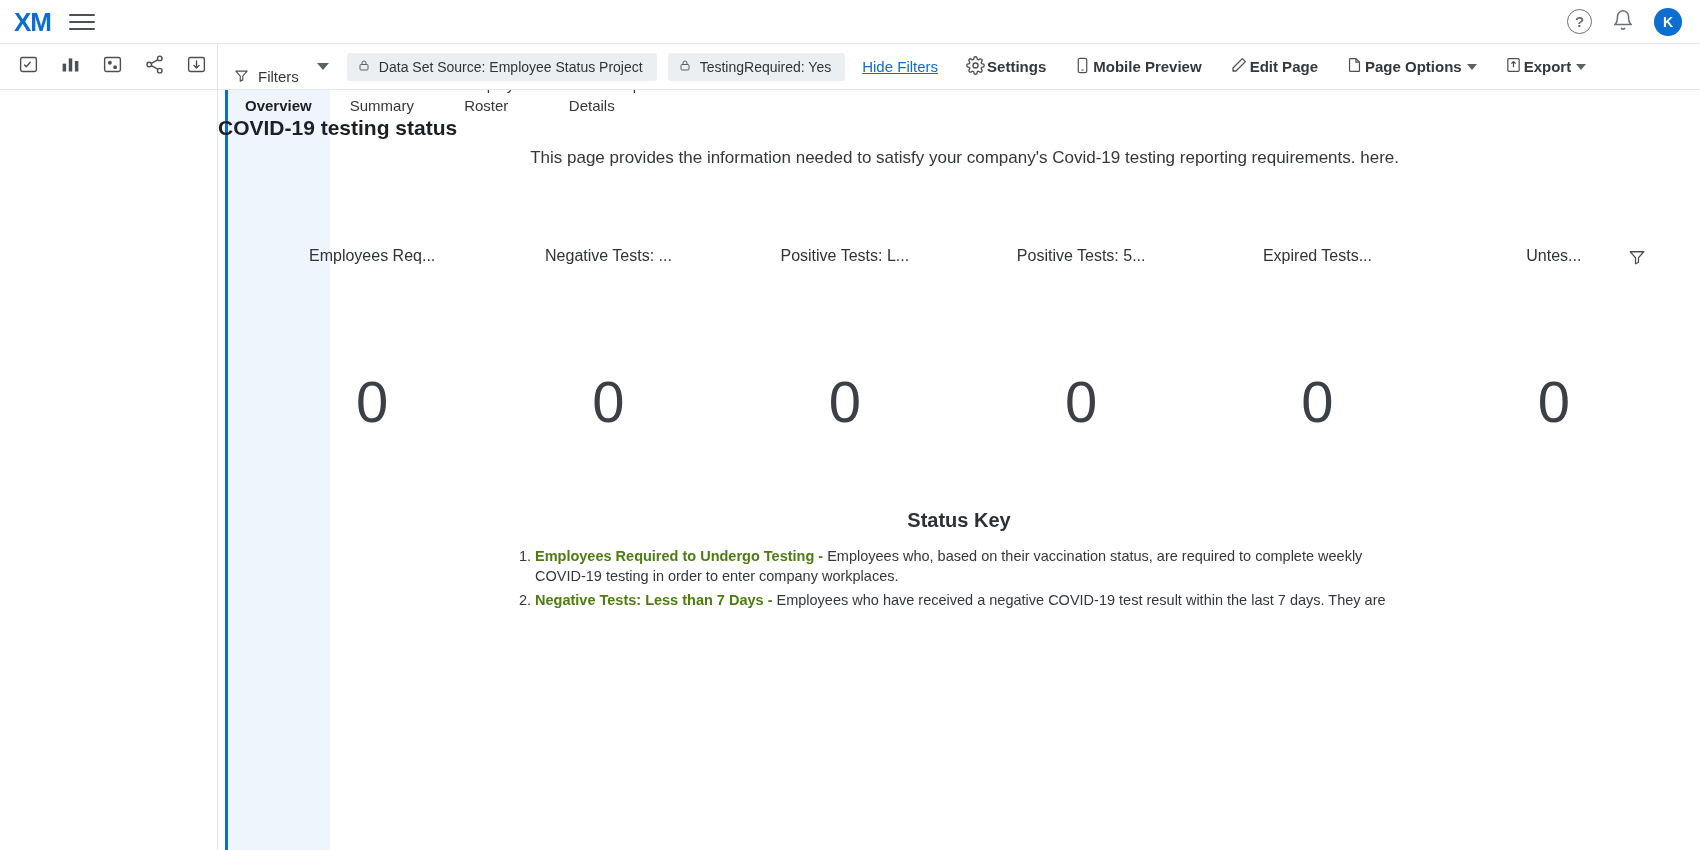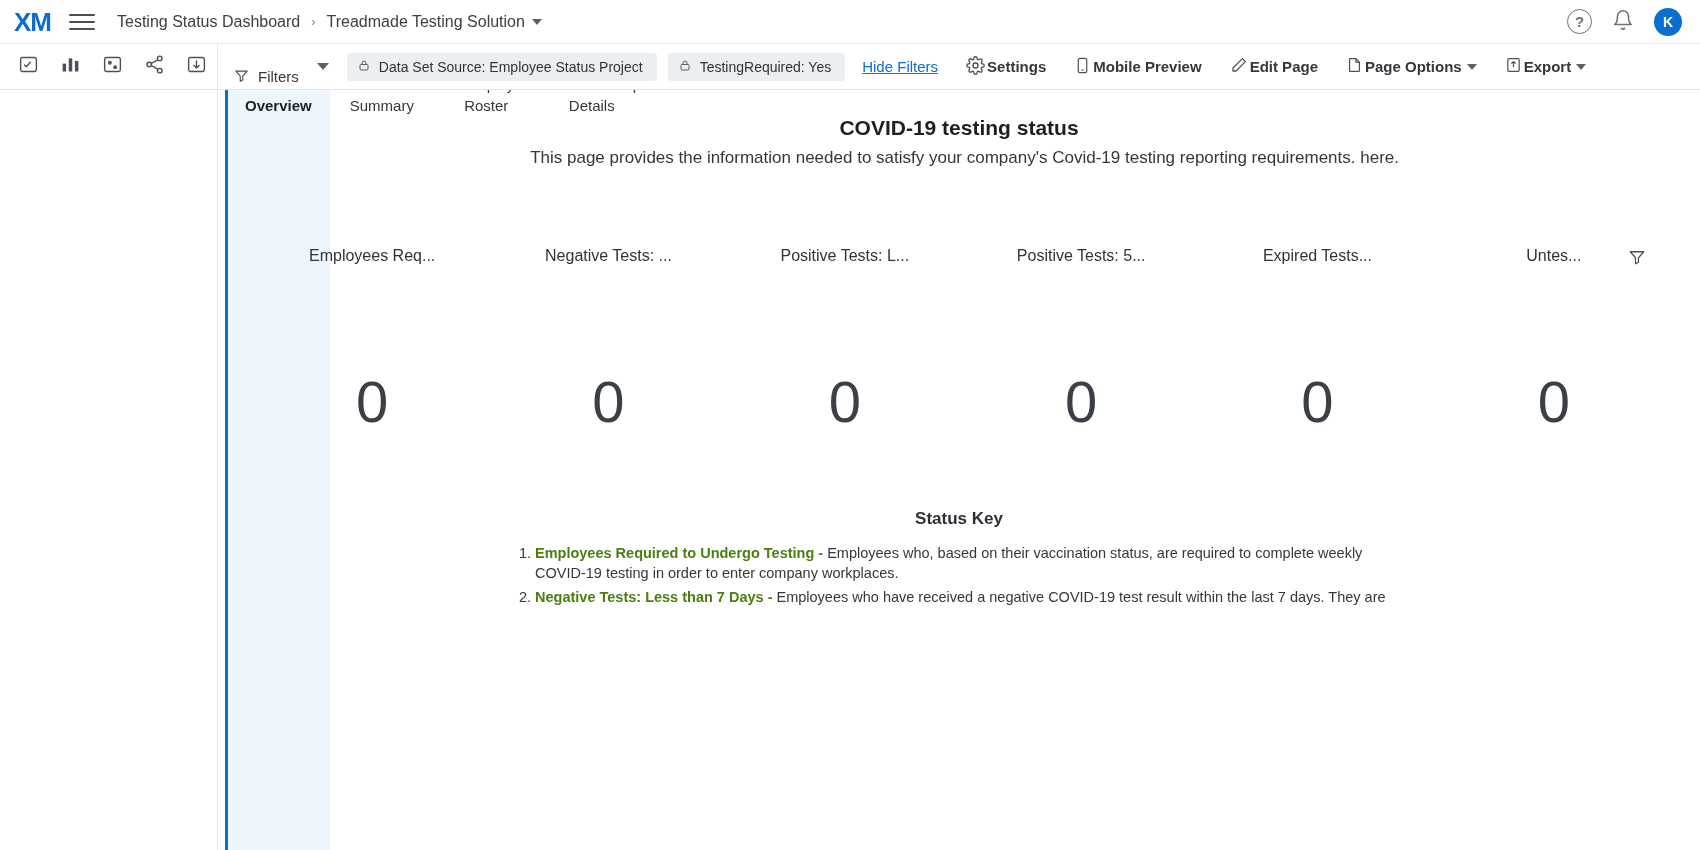--- a/index.html
+++ b/index.html
@@ -165,21 +165,21 @@
     width: 0; height: 0;
     border-left: 5px solid transparent;
     border-right: 5px solid transparent;
     border-top: 6px solid #5c6166;
     margin-left: 3px;
   }
 
   
   .canvas { flex: 1; overflow: hidden; padding-top: 18px; }
   .page-title {
-    text-align: center;
+    text-align: left;
     font-size: 21px;
     font-weight: bold;
     color: #1b2024;
     margin: 8px 0 6px 0;
   }
   .page-sub {
     text-align: right;
     font-size: 17px;
     color: #33383d;
     max-width: 880px;
@@ -207,21 +207,21 @@
     margin-top: 108px;
     line-height: 1;
   }
   .metric .filter-ico {
     position: absolute;
     right: 26px; top: 1px;
   }
 
   .status-key-title {
     text-align: center;
-    font-size: 17px;
+    font-size: 20px;
     font-weight: bold;
     color: #2b3136;
     margin-top: 78px;
   }
   .status-list {
     margin: 14px auto 0 auto;
     max-width: 900px;
     padding-left: 26px;
     font-size: 14.5px;
     line-height: 1.42;
@@ -235,28 +235,20 @@
 
 <div class="topbar">
   <div class="xm-logo">XM</div>
 
   <div class="hamburger">
     <span></span>
       <span></span>
       <span></span>
   </div>
 
-  <div class="crumbs">
-    <span class="crumb">Testing Status Dashboard</span>
-    <span class="crumb-sep">›</span>
-    <span class="crumb-current">
-      <span>Treadmade Testing Solution</span>
-      <span class="chev-down"></span>
-    </span>
-  </div>
 
   <div class="topbar-right">
     <div class="circ-icon">?</div>
     <span class="bell">
       <svg width="22" height="22" viewBox="0 0 24 24" fill="none" stroke="#6b7076" stroke-width="1.7" stroke-linecap="round" stroke-linejoin="round">
         <path d="M18 8a6 6 0 1 0-12 0c0 7-3 9-3 9h18s-3-2-3-9"></path>
         <path d="M13.7 21a2 2 0 0 1-3.4 0"></path>
       </svg>
     </span>
     <div class="avatar">K</div>

